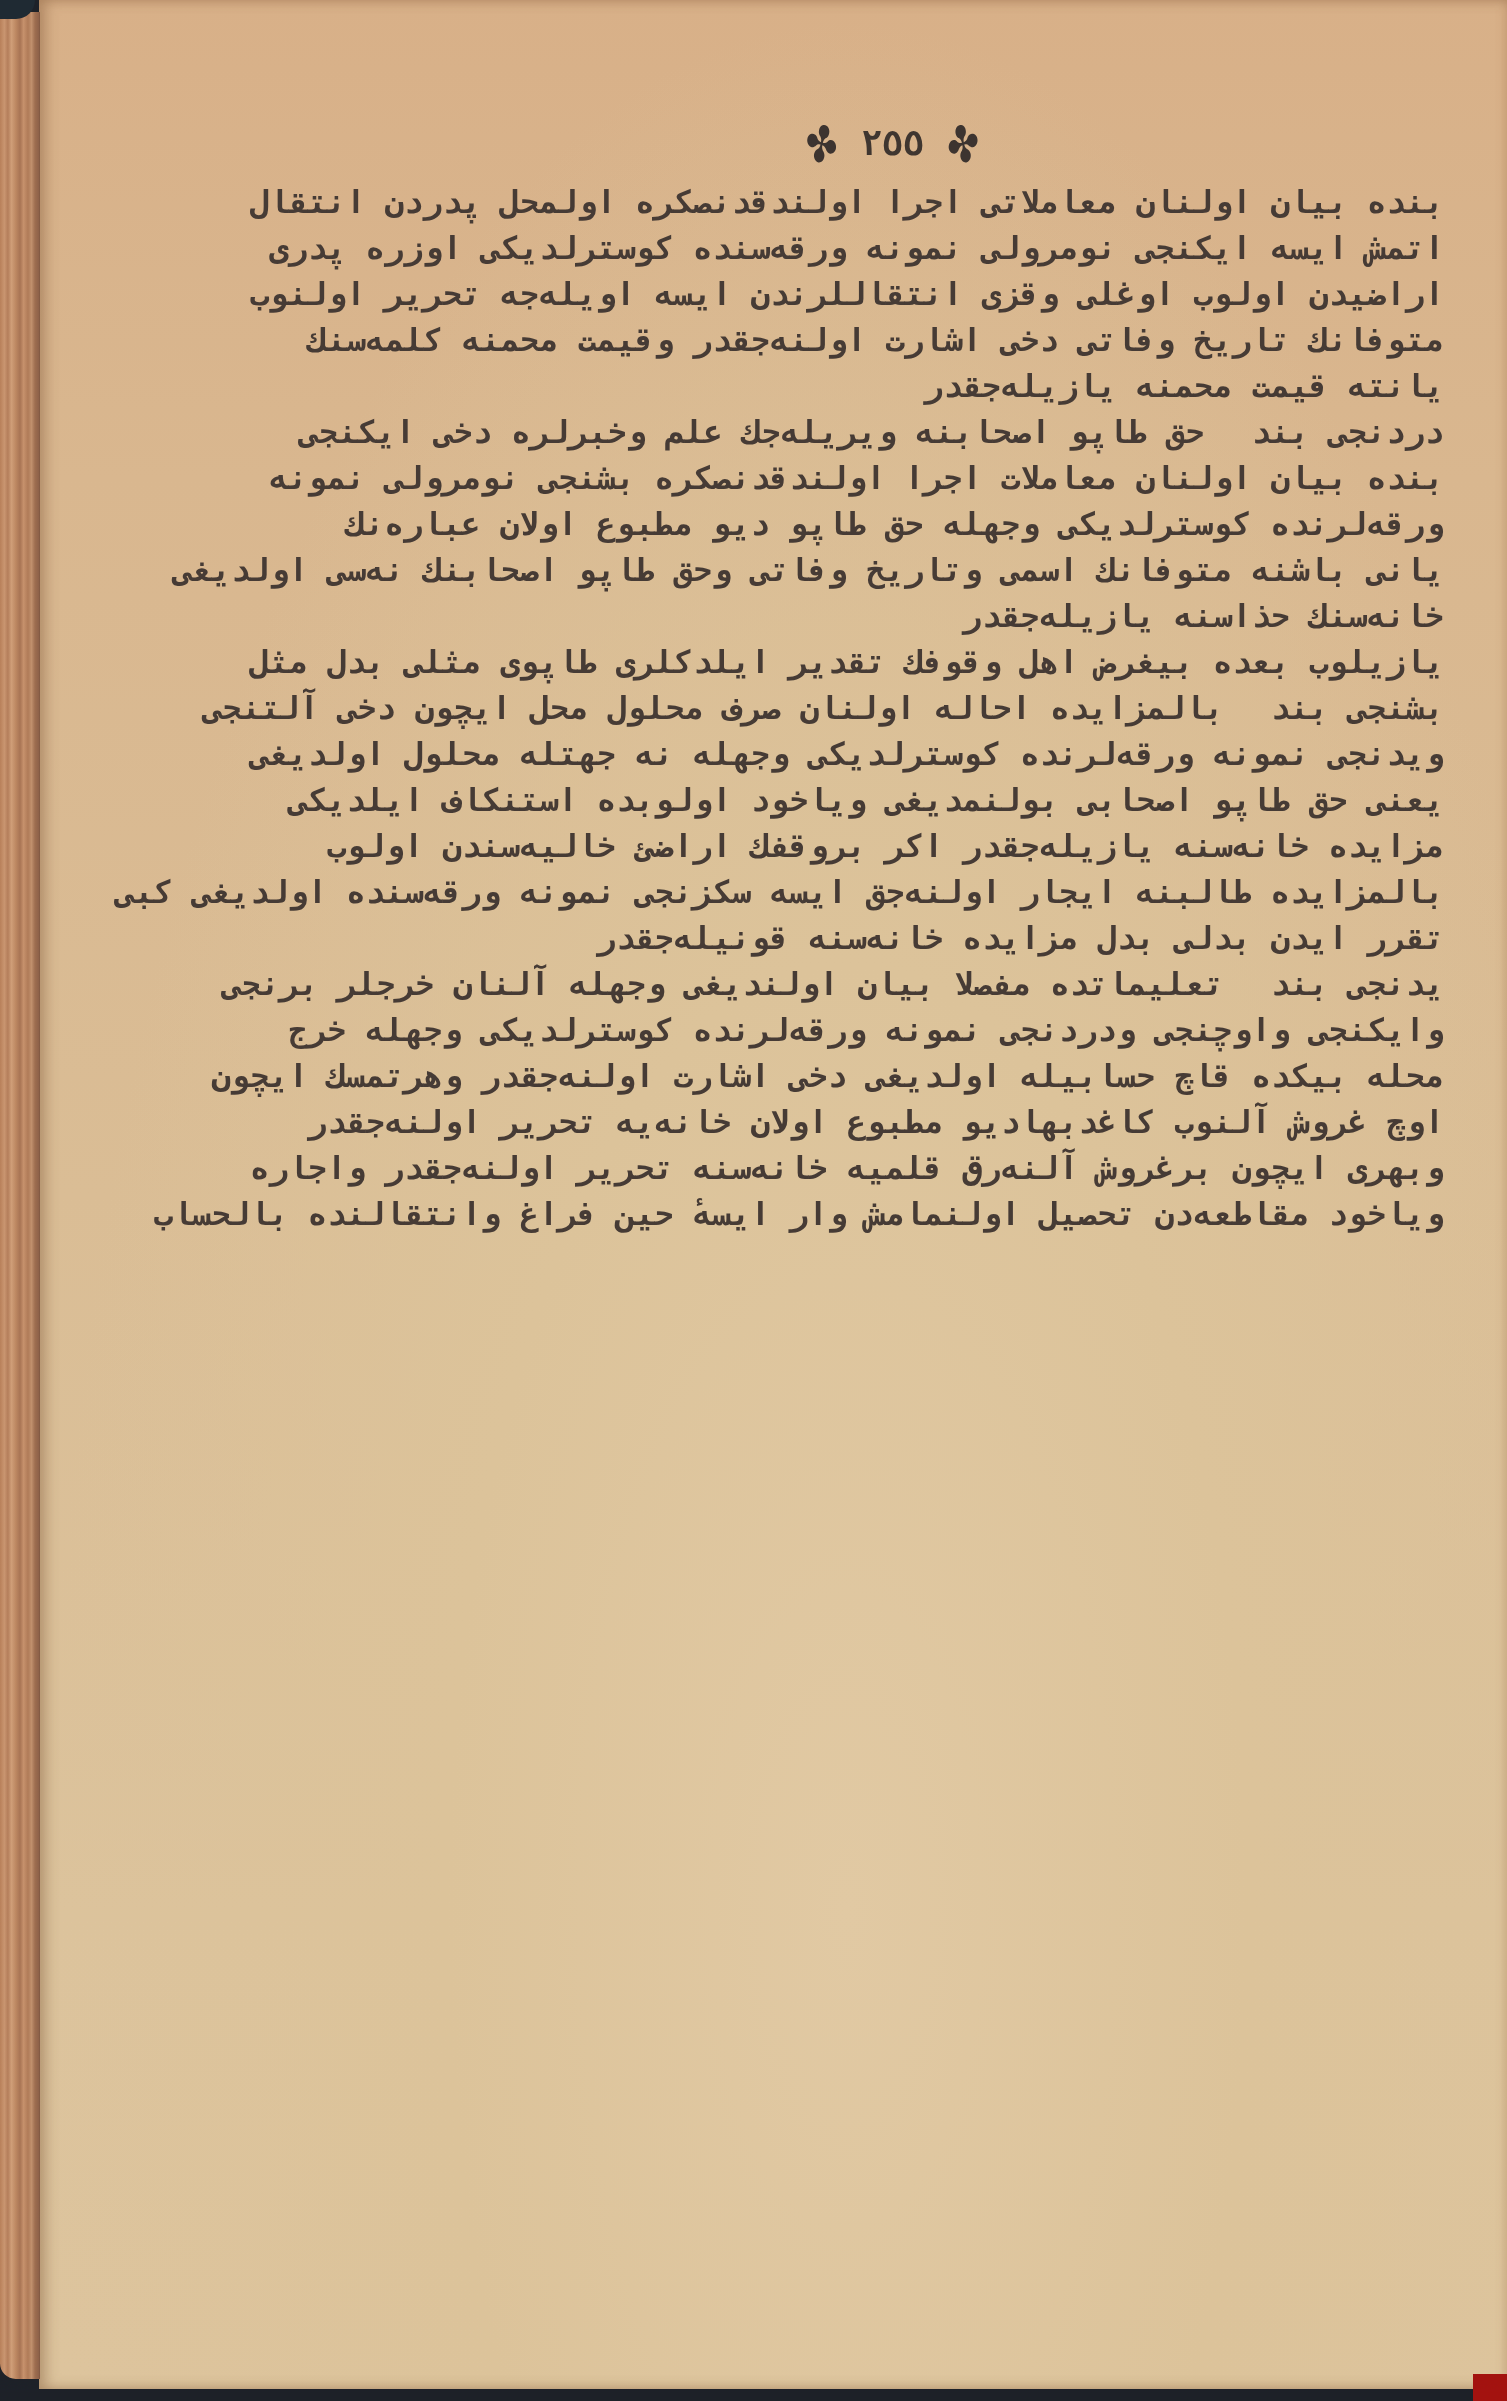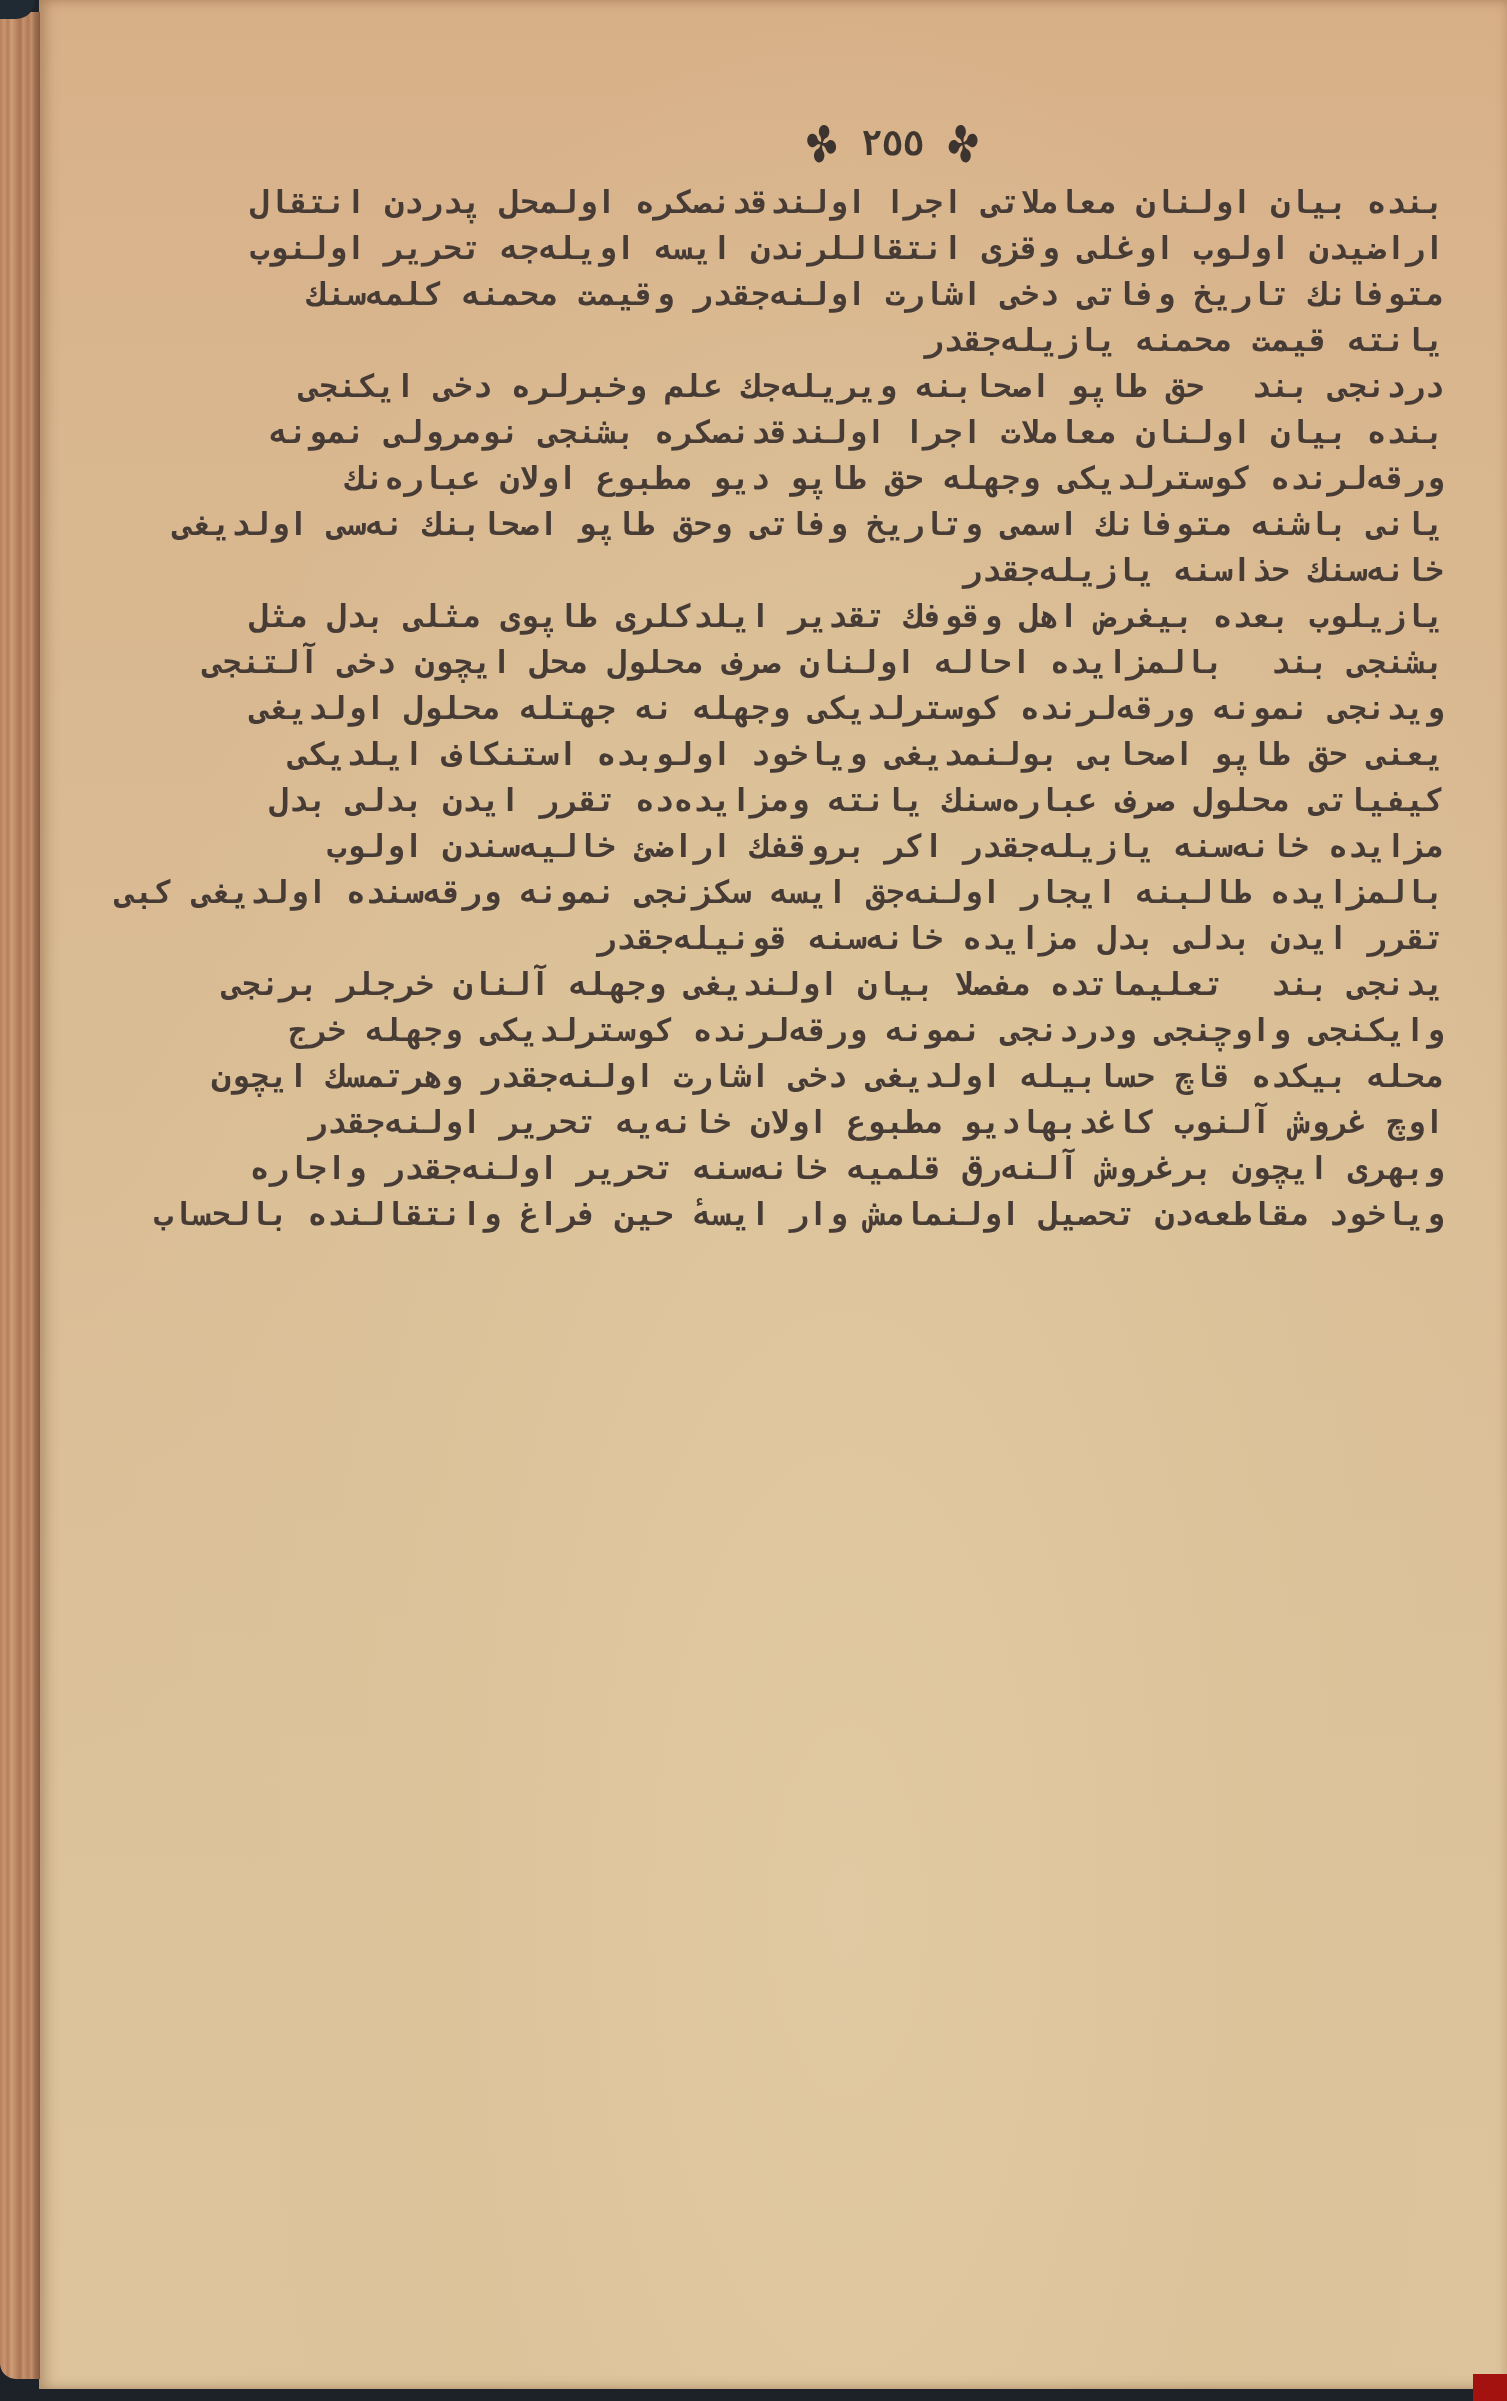--- a/index.html
+++ b/index.html
@@ -133,39 +133,39 @@
 <div class="page-header">
   <span class="ornament right">✤</span>
   <span class="page-number">٢٥٥</span>
   <span class="ornament left">✤</span>
 </div>
 
 <div class="text-block">
 
   <div class="paragraph">
     <div class="line">بنده بيان اولنان معاملاتى اجرا اولندقدنصكره اولمحل پدردن انتقال</div>
+    <div class="line">اتمش ايسه ايكنجى نومرولى نمونه ورقه‌سنده كوسترلديكى اوزره پدرى</div>
     <div class="line">اراضيدن اولوب اوغلى وقزى انتقاللرندن ايسه اويله‌جه تحرير اولنوب</div>
     <div class="line">متوفانك تاريخ وفاتى دخى اشارت اولنه‌جقدر وقيمت محمنه كلمه‌سنك</div>
     <div class="line last">يانته قيمت محمنه يازيله‌جقدر</div>
   </div>
 
   <div class="paragraph">
     <div class="line"><span class="section-label">دردنجى بند</span><span>حق طاپو اصحابنه ويريله‌جك علم وخبرلره دخى ايكنجى</span></div>
     <div class="line">بنده بيان اولنان معاملات اجرا اولندقدنصكره بشنجى نومرولى نمونه</div>
     <div class="line">ورقه‌لرنده كوسترلديكى وجهله حق طاپو ديو مطبوع اولان عباره‌نك</div>
     <div class="line">يانى باشنه متوفانك اسمى وتاريخ وفاتى وحق طاپو اصحابنك نه‌سى اولديغى</div>
     <div class="line last">خانه‌سنك حذاسنه يازيله‌جقدر</div>
     <div class="line">يازيلوب بعده بيغرض اهل وقوفك تقدير ايلدكلرى طاپوى مثلى بدل مثل</div>
   </div>
 
   <div class="paragraph">
     <div class="line"><span class="section-label">بشنجى بند</span><span>بالمزايده احاله اولنان صرف محلول محل ايچون دخى آلتنجى</span></div>
     <div class="line">ويدنجى نمونه ورقه‌لرنده كوسترلديكى وجهله نه جهتله محلول اولديغى</div>
     <div class="line">يعنى حق طاپو اصحابى بولنمديغى وياخود اولوبده استنكاف ايلديكى</div>
-    <div class="line">كيفياتى محلول صرف عباره‌سنك يانته ومزايده‌ده تقرر ايدن بدلى بدل</div>
     <div class="line">مزايده خانه‌سنه يازيله‌جقدر اكر بروقفك اراضئ خاليه‌سندن اولوب</div>
     <div class="line">بالمزايده طالبنه ايجار اولنه‌جق ايسه سكزنجى نمونه ورقه‌سنده اولديغى كبى</div>
     <div class="line last">تقرر ايدن بدلى بدل مزايده خانه‌سنه قونيله‌جقدر</div>
   </div>
 
 
   <div class="paragraph">
     <div class="line"><span class="section-label">يدنجى بند</span><span>تعليماتده مفصلا بيان اولنديغى وجهله آلنان خرجلر برنجى</span></div>
     <div class="line">وايكنجى واوچنجى ودردنجى نمونه ورقه‌لرنده كوسترلديكى وجهله خرج</div>
     <div class="line">محله بيكده قاچ حسابيله اولديغى دخى اشارت اولنه‌جقدر وهرتمسك ايچون</div>

